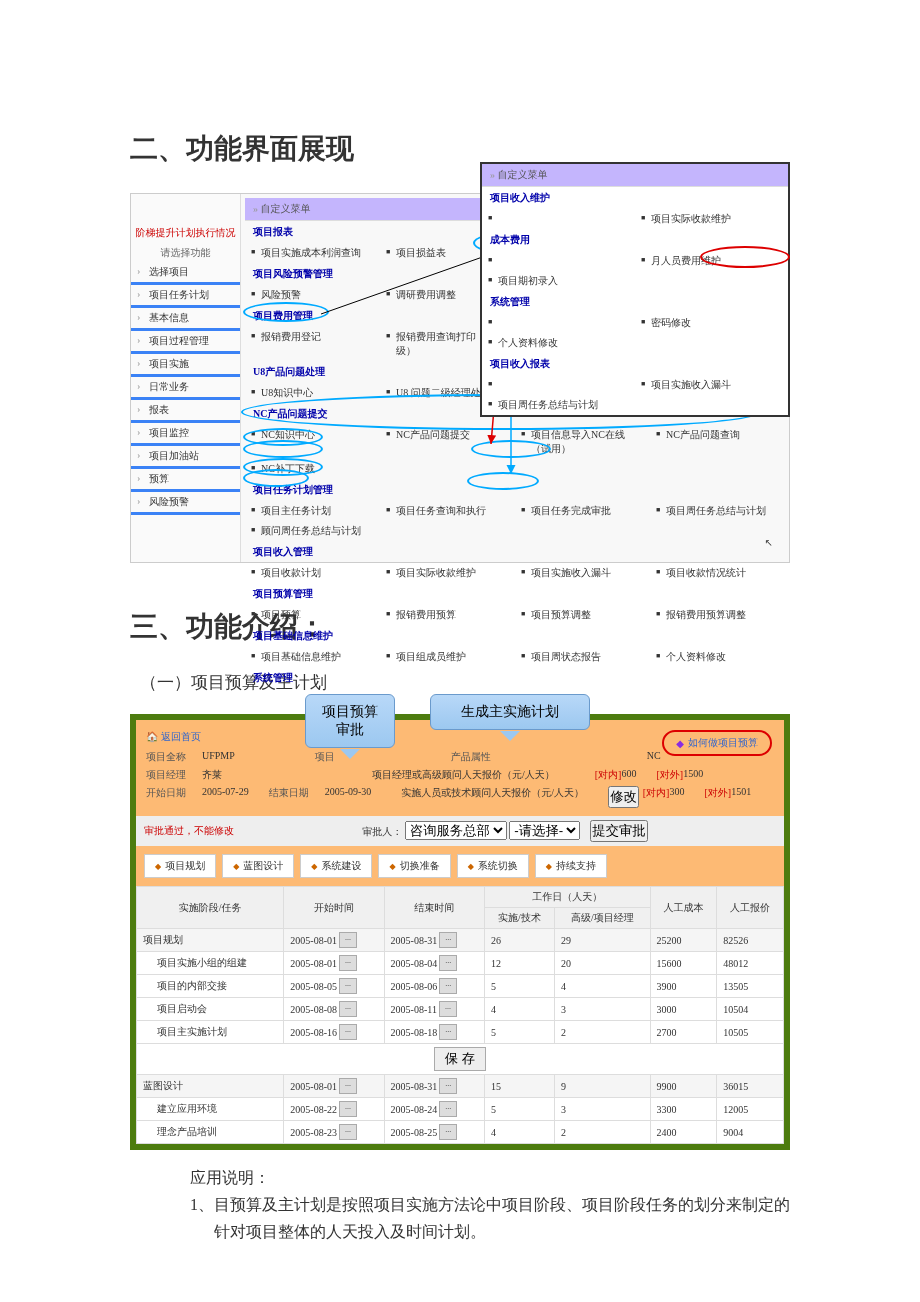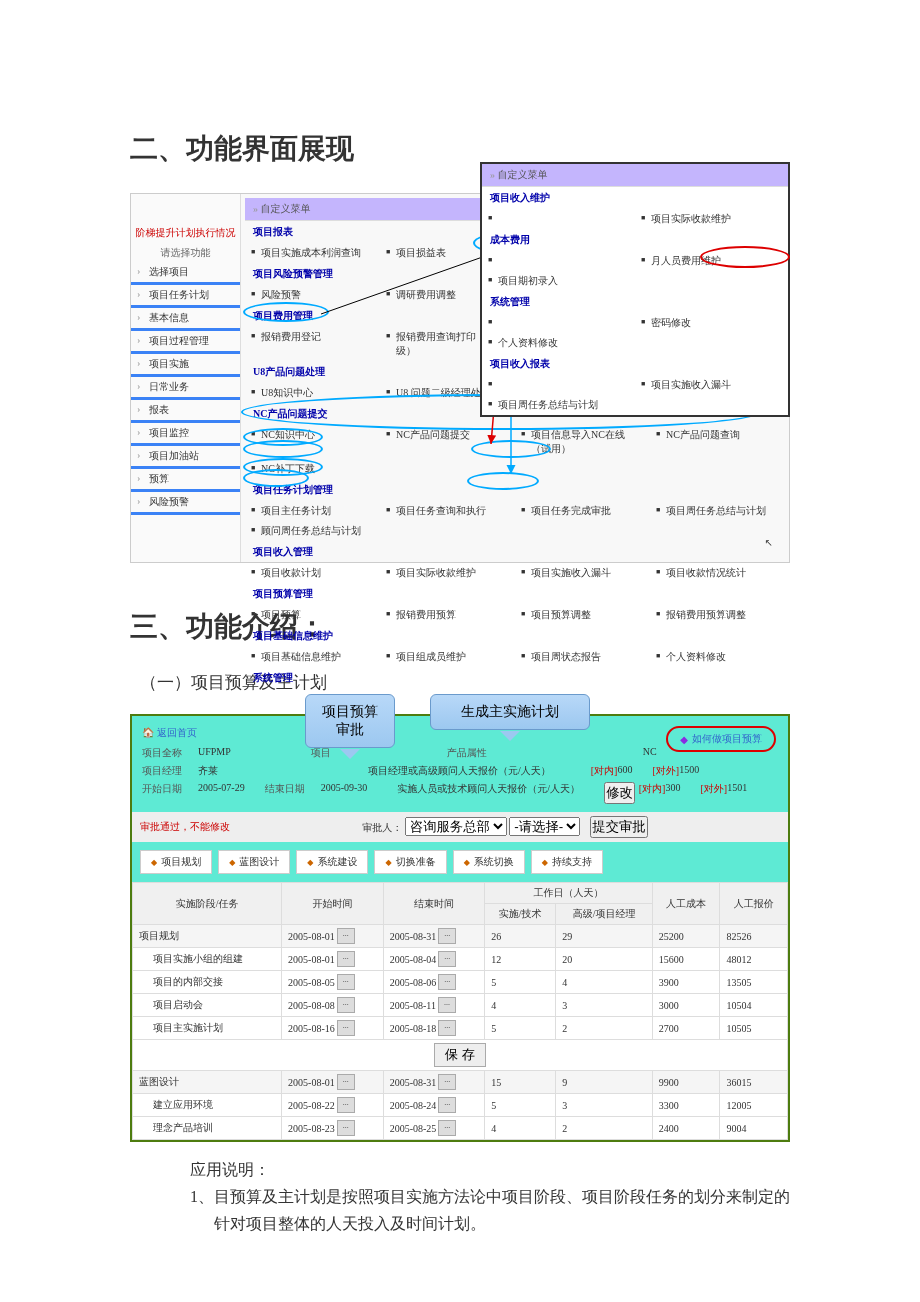--- a/index.html
+++ b/index.html
@@ -20,21 +20,21 @@
     .grp-items { display: flex; flex-wrap: wrap; }
     .grp-item { width: 25%; padding: 3px 8px 3px 16px; position: relative; font-size: 10px; }
     .grp-item::before { content: "■"; position: absolute; left: 6px; font-size: 7px; top: 5px; }
     .floating-box { position: absolute; right: -1px; top: -32px; width: 310px; border: 2px solid #333; background: #fff; z-index: 5; font-size: 10px; }
     .circle-mark { position: absolute; border: 2px solid #0af; border-radius: 50%; pointer-events: none; }
     .circle-red { border-color: #d00; }
     .arrow-overlay { position: absolute; top: 0; left: 0; width: 100%; height: 100%; pointer-events: none; }
     
     
     .app2-wrap { position: relative; margin-top: 20px; }
-    .app2 { border: 2px solid #4d7c0f; background: #5eead4; font-size: 10px; }
+    .app2 { border: 6px solid #4d7c0f; background: #fdba74; font-size: 10px; }
     .callout { position: absolute; background: linear-gradient(#b8d8f8, #9cc8f0); border: 1px solid #6a9acc; border-radius: 6px; padding: 8px 14px; color: #000; font-size: 14px; text-align: center; font-family: SimSun; z-index: 10; }
     .callout::after { content: ""; position: absolute; bottom: -12px; left: 50%; margin-left: -10px; border: 10px solid transparent; border-top-color: #9cc8f0; border-bottom: 0; }
     .callout1 { top: -20px; left: 175px; width: 90px; }
     .callout2 { top: -20px; left: 300px; width: 160px; }
     .callout2::after { bottom: -12px; }
     .app2-top { padding: 6px 10px; }
     .home-link { color: #36c; padding: 4px 0; display: inline-block; }
     .info-row { display: flex; padding: 2px 0; }
     .info-pair { display: flex; margin-right: 20px; }
     .info-lbl { width: 56px; color: #555; }

